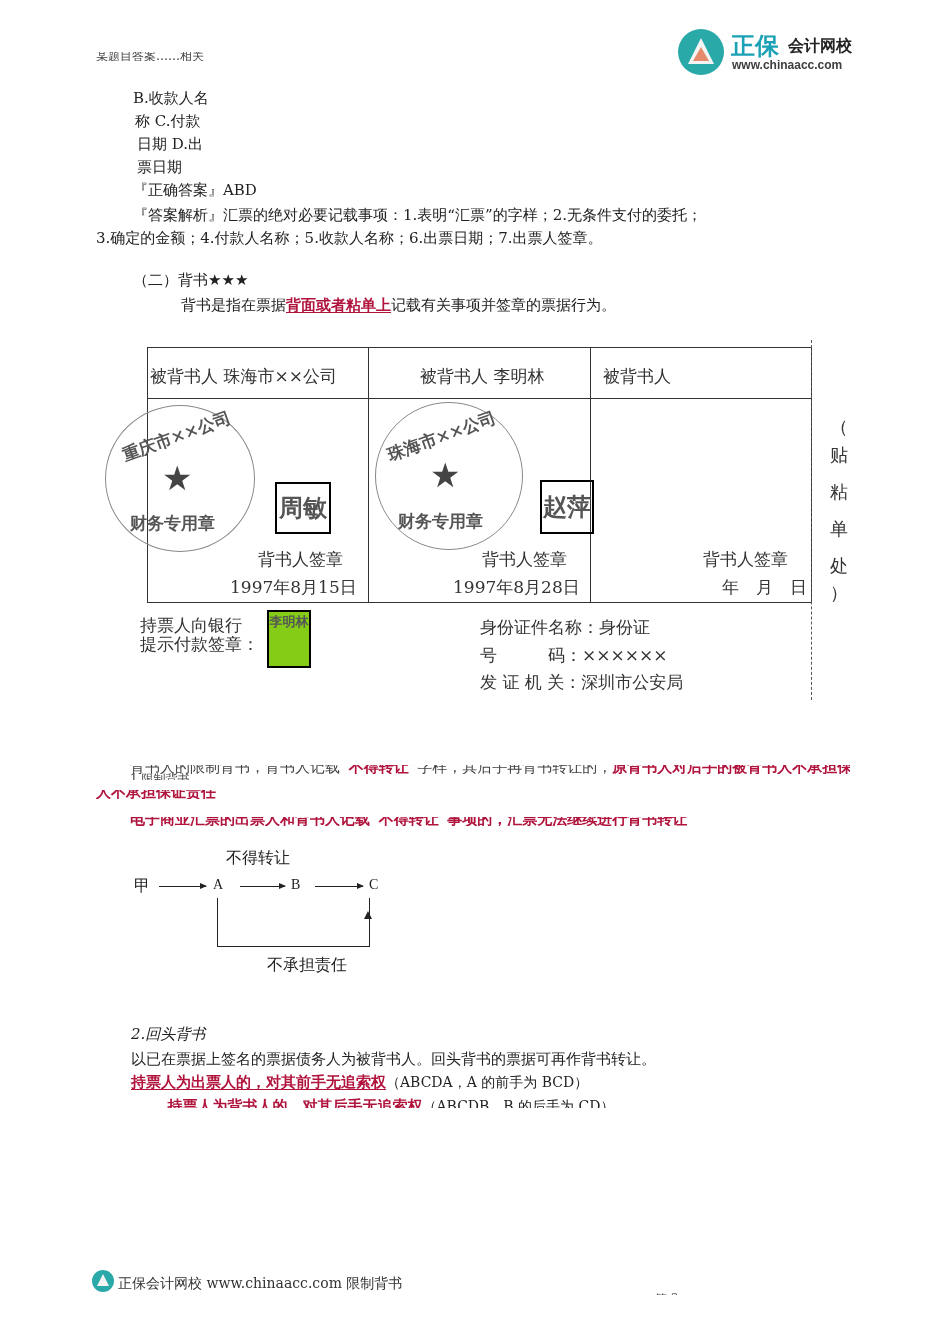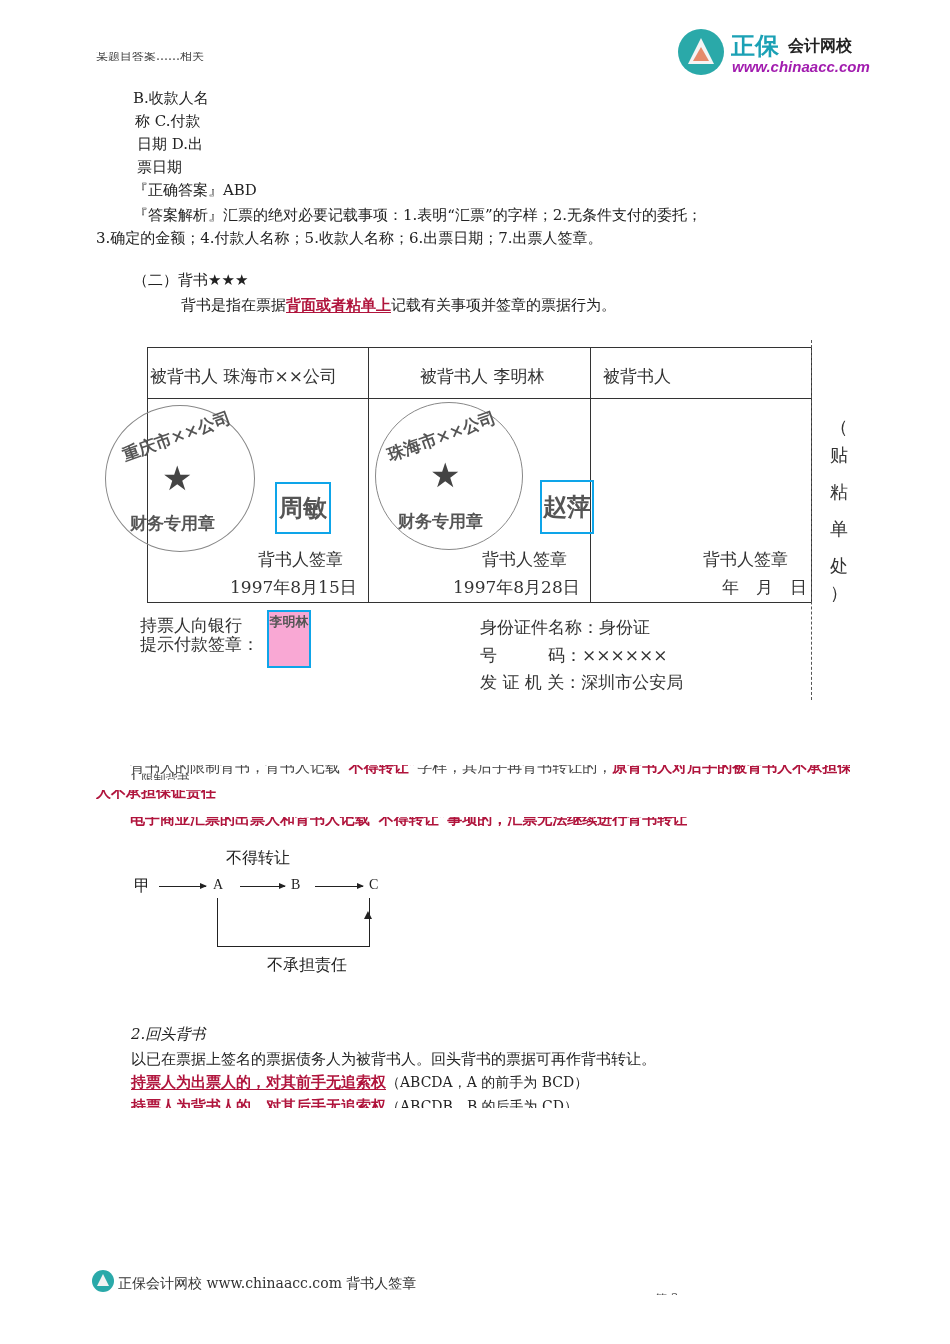--- a/index.html
+++ b/index.html
@@ -14,28 +14,28 @@
   
   .logo-circle { width:46px; height:46px; border-radius:50%; background:#2aa9a9; }
   .logo-tri { position:absolute; left:10px; top:9px; width:0; height:0;
               border-left:13px solid transparent; border-right:13px solid transparent;
               border-bottom:26px solid #f4f4f4; }
   .logo-tri2 { position:absolute; left:15px; top:18px; width:0; height:0;
               border-left:8px solid transparent; border-right:8px solid transparent;
               border-bottom:14px solid #e58a6a; }
   .brand-big { color:#1ba1b5; font-size:24px; font-weight:bold; font-family:"DejaVu Sans", sans-serif; }
   .brand-small { color:#222; font-size:16px; font-weight:bold; font-family:"DejaVu Sans", sans-serif; }
-  .brand-url { color:#a21caf; font-size:15px; font-weight:bold; font-family:"Liberation Sans", sans-serif;font-style:italic; }
+  .brand-url { color:#404040; font-size:12px; font-weight:bold; font-family:"Liberation Sans", sans-serif; }
   
   .tbl { border:1.5px solid #333; }
   .hline { position:absolute; height:0; border-top:1.5px solid #333; }
   .stamp-round { position:absolute; border:1.5px solid #888; border-radius:50%; }
   .stamp-star { position:absolute; color:#444; font-size:34px; }
   .stamp-txt { position:absolute; color:#555; font-size:17px; font-weight:bold; white-space:nowrap; }
-  .stamp-sq { position:absolute; border:2px solid #0ea5e9; color:#555; font-weight:bold; font-size:24px; text-align:center; }
+  .stamp-sq { position:absolute; border:2px solid #000000; color:#555; font-weight:bold; font-size:24px; text-align:center; }
   .sig { font-size:17px; color:#333; white-space:nowrap; }
   .vdash { position:absolute; border-left:1.5px dashed #555; }
   
   .arrow { position:absolute; height:0; border-top:1px solid #222; }
   .arrow::after { content:""; position:absolute; right:-1px; top:-4px; border-left:7px solid #222;
                   border-top:3.5px solid transparent; border-bottom:3.5px solid transparent; }
   .node { font-size:14px; font-family:"Liberation Serif", serif; }
 </style>
 </head>
 <body>
@@ -103,21 +103,21 @@
     <div>粘</div>
     <div>单</div>
     <div>处</div>
     <div style="line-height:18px;">）</div>
   </div>
 
   <div class="abs sig" style="left:40px; top:276px; line-height:19px;">
     <div>持票人向银行</div>
     <div>提示付款签章：</div>
   </div>
-  <div class="stamp-sq" style="left:167px; top:270px; width:40px; height:52px; font-size:13px; line-height:16px; padding-top:2px; background:#f9a8d4;">李明林</div>
+  <div class="stamp-sq" style="left:167px; top:270px; width:40px; height:52px; font-size:13px; line-height:16px; padding-top:2px; background:#84cc16;">李明林</div>
   <div class="abs sig" style="left:380px; top:276px;">身份证件名称：身份证</div>
   <div class="abs sig" style="left:380px; top:304px;">号　　　码：××××××</div>
   <div class="abs sig" style="left:380px; top:331px;">发 证 机 关：深圳市公安局</div>
 </div>
 
 <div class="abs clip" style="left:130px; top:741px; width:200px; height:7px;margin-top:32px;">
   <div class="t" style="font-size:12px; margin-top:-4px; color:#444;">1.限制背书</div>
 </div>
 <div class="abs clip" style="left:130px; top:765px; width:720px; height:9px;">
   <div class="t" style="margin-top:-8px; font-size:15px; color:#444;">
@@ -143,25 +143,25 @@
   <div class="abs" style="left:87px; top:53px; width:151px; height:48px; border-left:1px solid #222; border-bottom:1px solid #222; border-right:1px solid #222;"></div>
   <div class="abs" style="left:234px; top:66px; border-bottom:8px solid #222; border-left:4px solid transparent; border-right:4px solid transparent;"></div>
   <div class="abs t sans" style="left:137px; top:110px; font-size:16px;">不承担责任</div>
 </div>
 
 <div class="abs t" style="left:131px; top:1024px;font-style:italic;">2.回头背书</div>
 <div class="abs t" style="left:131px; top:1049px;">以已在票据上签名的票据债务人为被背书人。回头背书的票据可再作背书转让。</div>
 <div class="abs t" style="left:131px; top:1072px;">
   <span class="redu sans">持票人为出票人的，对其前手无追索权</span><span style="font-size:14px;">（ABCDA，A 的前手为 BCD）</span>
 </div>
-<div class="abs clip" style="left:131px; top:1096px; width:520px; height:12px;">
+<div class="abs clip" style="left:131px; top:1096px; width:520px; height:12px;text-align:center;">
   <div class="t">
     <span class="red sans" style="font-weight:bold;">持票人为背书人的，对其后手无追索权</span><span style="font-size:14px;">（ABCDB，B 的后手为 CD）</span>
   </div>
 </div>
 
 <div class="abs" style="left:92px; top:1270px; width:22px; height:22px; border-radius:50%; background:#2aa9a9;">
   <div class="abs" style="left:5px; top:4px; border-left:6px solid transparent; border-right:6px solid transparent; border-bottom:12px solid #f3f3f3;"></div>
 </div>
-<div class="abs t" style="left:118px; top:1273px; font-size:14px; color:#333;">正保会计网校 www.chinaacc.com 背书人签章</div>
+<div class="abs t" style="left:118px; top:1273px; font-size:14px; color:#333;">正保会计网校 www.chinaacc.com 限制背书</div>
 <div class="abs clip" style="left:655px; top:1289px; width:40px; height:6px;">
   <div class="t" style="font-size:12px; color:#555;">第 3</div>
 </div>
 
 </body></html>

